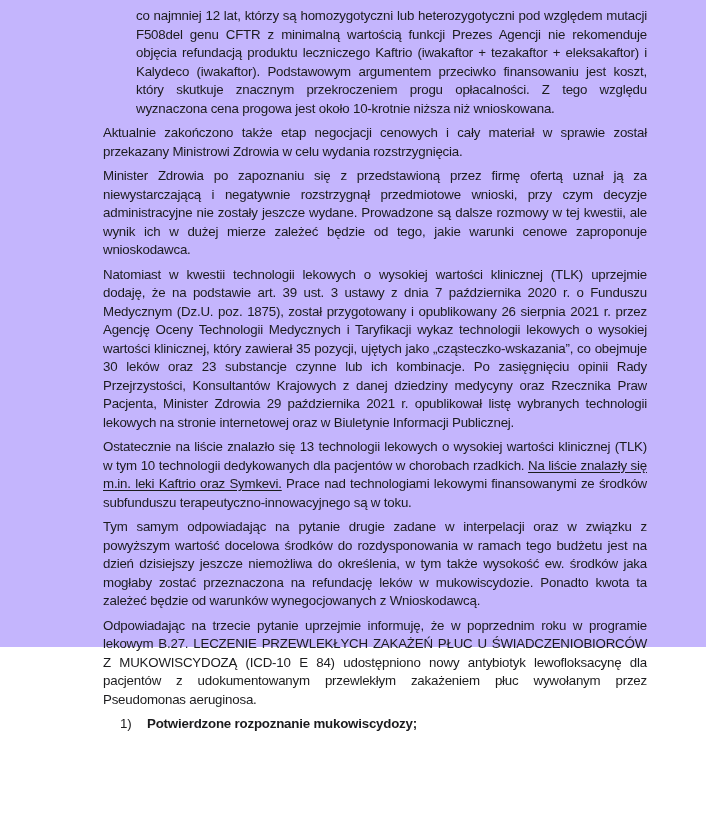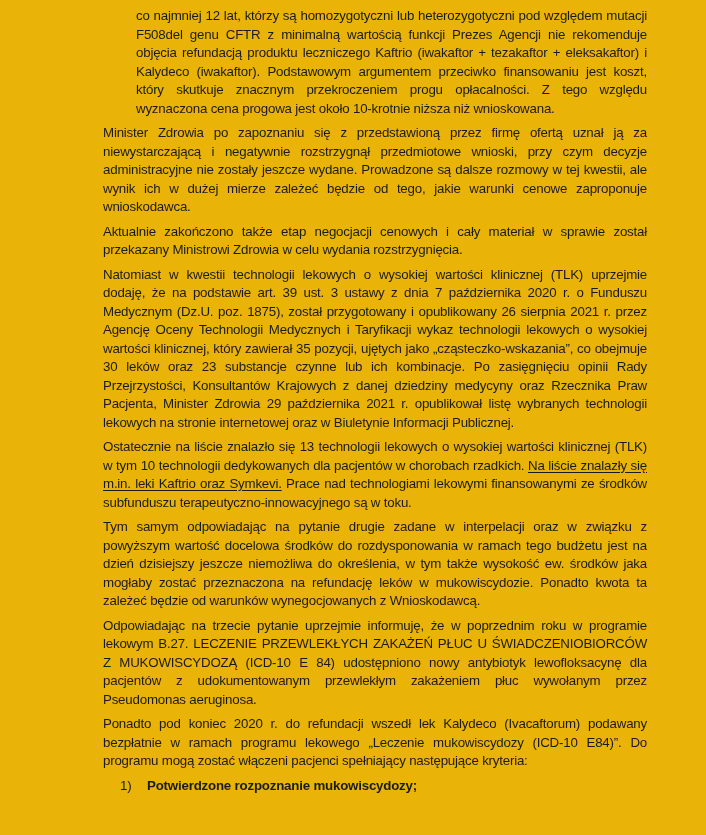--- a/index.html
+++ b/index.html
@@ -8,22 +8,22 @@
     background: #ffffff;
   }
   body {
     width: 706px;
     height: 835px;
     overflow: hidden;
   }
   .page {
     box-sizing: border-box;
     width: 706px;
-    height: 835px;
-    background: #eab308;
+    height: 647px;
+    background: #c4b5fd;
     color: #1b1b1d;
     font-family: "Liberation Sans", "DejaVu Sans", sans-serif;
     font-size: 13.3px;
     line-height: 18.5px;
     letter-spacing: -0.2px;
     padding: 7px 59px 0 103px;
   }
   .para {
     margin: 0 0 6px 0;
     text-align: justify;
@@ -50,32 +50,31 @@
     font-weight: bold;
   }
 </style>
 </head>
 <body>
 
 <div class="page">
 
   <p class="para quote">co najmniej 12 lat, którzy są homozygotyczni lub heterozygotyczni pod względem mutacji F508del genu CFTR z minimalną wartością funkcji Prezes Agencji nie rekomenduje objęcia refundacją produktu leczniczego Kaftrio (iwakaftor + tezakaftor + eleksakaftor) i Kalydeco (iwakaftor). Podstawowym argumentem przeciwko finansowaniu jest koszt, który skutkuje znacznym przekroczeniem progu opłacalności. Z tego względu wyznaczona cena progowa jest około 10-krotnie niższa niż wnioskowana.</p>
 
+  <p class="para">Aktualnie zakończono także etap negocjacji cenowych i cały materiał w sprawie został przekazany Ministrowi Zdrowia w celu wydania rozstrzygnięcia.</p>
+
   <p class="para">Minister Zdrowia po zapoznaniu się z przedstawioną przez firmę ofertą uznał ją za niewystarczającą i negatywnie rozstrzygnął przedmiotowe wnioski, przy czym decyzje administracyjne nie zostały jeszcze wydane. Prowadzone są dalsze rozmowy w tej kwestii, ale wynik ich w dużej mierze zależeć będzie od tego, jakie warunki cenowe zaproponuje wnioskodawca.</p>
-
-  <p class="para">Aktualnie zakończono także etap negocjacji cenowych i cały materiał w sprawie został przekazany Ministrowi Zdrowia w celu wydania rozstrzygnięcia.</p>
 
   <p class="para">Natomiast w kwestii technologii lekowych o wysokiej wartości klinicznej (TLK) uprzejmie dodaję, że na podstawie art. 39 ust. 3 ustawy z dnia 7 października 2020 r. o Funduszu Medycznym (Dz.U. poz. 1875), został przygotowany i opublikowany 26 sierpnia 2021 r. przez Agencję Oceny Technologii Medycznych i Taryfikacji wykaz technologii lekowych o wysokiej wartości klinicznej, który zawierał 35 pozycji, ujętych jako „cząsteczko-wskazania”, co obejmuje 30 leków oraz 23 substancje czynne lub ich kombinacje. Po zasięgnięciu opinii Rady Przejrzystości, Konsultantów Krajowych z danej dziedziny medycyny oraz Rzecznika Praw Pacjenta, Minister Zdrowia 29 października 2021 r. opublikował listę wybranych technologii lekowych na stronie internetowej oraz w Biuletynie Informacji Publicznej.</p>
 
   <p class="para"><span>Ostatecznie na liście znalazło się 13 technologii lekowych o wysokiej wartości klinicznej (TLK) w tym 10 technologii dedykowanych dla pacjentów w chorobach rzadkich. </span><span class="underline">Na liście znalazły się m.in. leki Kaftrio oraz Symkevi.</span><span> Prace nad technologiami lekowymi finansowanymi ze środków subfunduszu terapeutyczno-innowacyjnego są w toku.</span></p>
 
   <p class="para">Tym samym odpowiadając na pytanie drugie zadane w interpelacji oraz w związku z powyższym wartość docelowa środków do rozdysponowania w ramach tego budżetu jest na dzień dzisiejszy jeszcze niemożliwa do określenia, w tym także wysokość ew. środków jaka mogłaby zostać przeznaczona na refundację leków w mukowiscydozie. Ponadto kwota ta zależeć będzie od warunków wynegocjowanych z Wnioskodawcą.</p>
 
   <p class="para">Odpowiadając na trzecie pytanie uprzejmie informuję, że w poprzednim roku w programie lekowym B.27. LECZENIE PRZEWLEKŁYCH ZAKAŻEŃ PŁUC U ŚWIADCZENIOBIORCÓW Z MUKOWISCYDOZĄ (ICD-10 E 84) udostępniono nowy antybiotyk lewofloksacynę dla pacjentów z udokumentowanym przewlekłym zakażeniem płuc wywołanym przez Pseudomonas aeruginosa.</p>
 
-  <p class="para">Ponadto pod koniec 2020 r. do refundacji wszedł lek Kalydeco (Ivacaftorum) podawany bezpłatnie w ramach programu lekowego „Leczenie mukowiscydozy (ICD-10 E84)”. Do programu mogą zostać włączeni pacjenci spełniający następujące kryteria:</p>
 
   <div class="list-item">
     <span class="list-marker">1)</span>
     <span class="list-text">Potwierdzone rozpoznanie mukowiscydozy;</span>
   </div>
 
 </div>
 
 </body></html>

